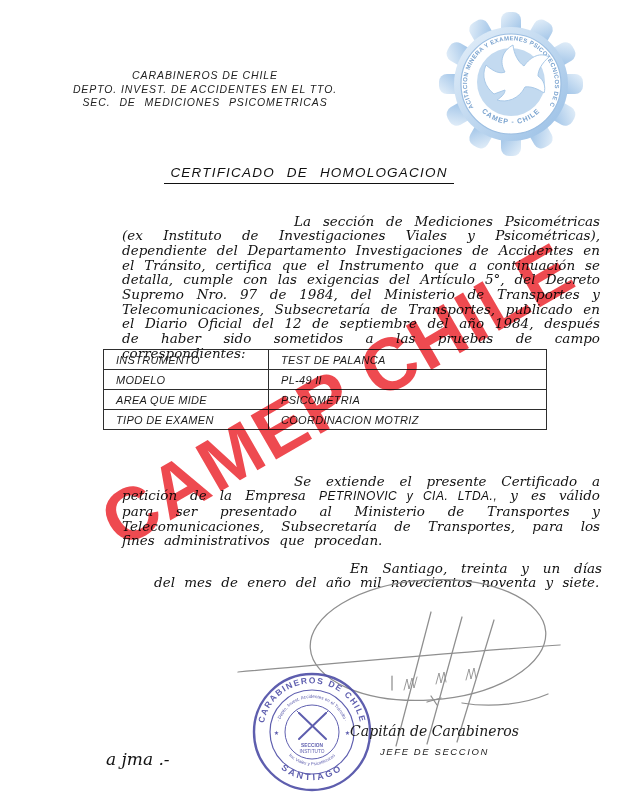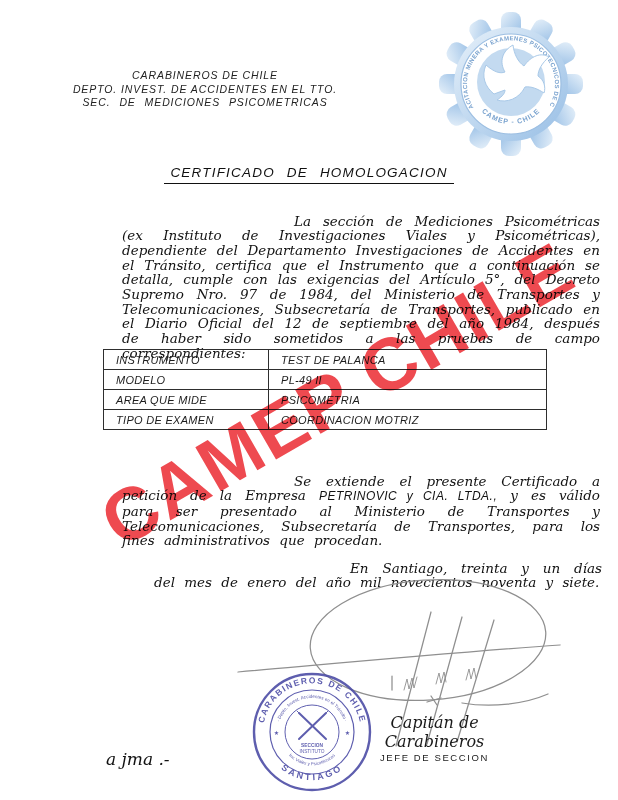--- a/index.html
+++ b/index.html
@@ -26,22 +26,22 @@
   .company{font-family:"Liberation Sans",sans-serif;font-style:italic;font-size:12px;
            letter-spacing:.5px;word-spacing:2px;}
 
   table.spec{position:absolute;left:103px;top:349px;width:444px;border-collapse:collapse;border-radius:14px;}
   table.spec td{border:1.4px solid #2e2e2e;height:19px;font-style:italic;font-size:11px;
                 letter-spacing:.3px;padding:0 0 0 12px;color:#1c1c1c;}
   table.spec td.c1{width:152px;}
 
   .sig-name{position:absolute;left:342px;top:705px;width:185px;text-align:center;}
   .sig-name .n1{font-style:italic;font-size:10px;letter-spacing:.8px;color:#1a1a1a;}
-  .sig-name .n2{font-family:"DejaVu Serif",serif;font-style:italic;font-size:16px;margin-top:8px;}
-  .sig-name .n3{font-size:9.5px;letter-spacing:1.6px;margin-top:1px;}
+  .sig-name .n2{font-family:"DejaVu Serif",serif;font-style:italic;font-size:14px;margin-top:18px;}
+  .sig-name .n3{font-style:italic;font-size:9.5px;letter-spacing:1.6px;margin-top:7px;}
 
   .footnote{position:absolute;left:106px;top:749px;font-family:"DejaVu Serif",serif;
             font-style:italic;font-size:17px;color:#111;}
 
   .watermark{position:absolute;left:45px;top:352px;width:585px;height:85px;line-height:85px;
              text-align:center;font-weight:bold;font-size:74px;letter-spacing:2px;
              transform:rotate(-30deg);mix-blend-mode:multiply;z-index:50;pointer-events:none;}
 
   svg{position:absolute;}
   .logo-svg{left:433px;top:12px;}

